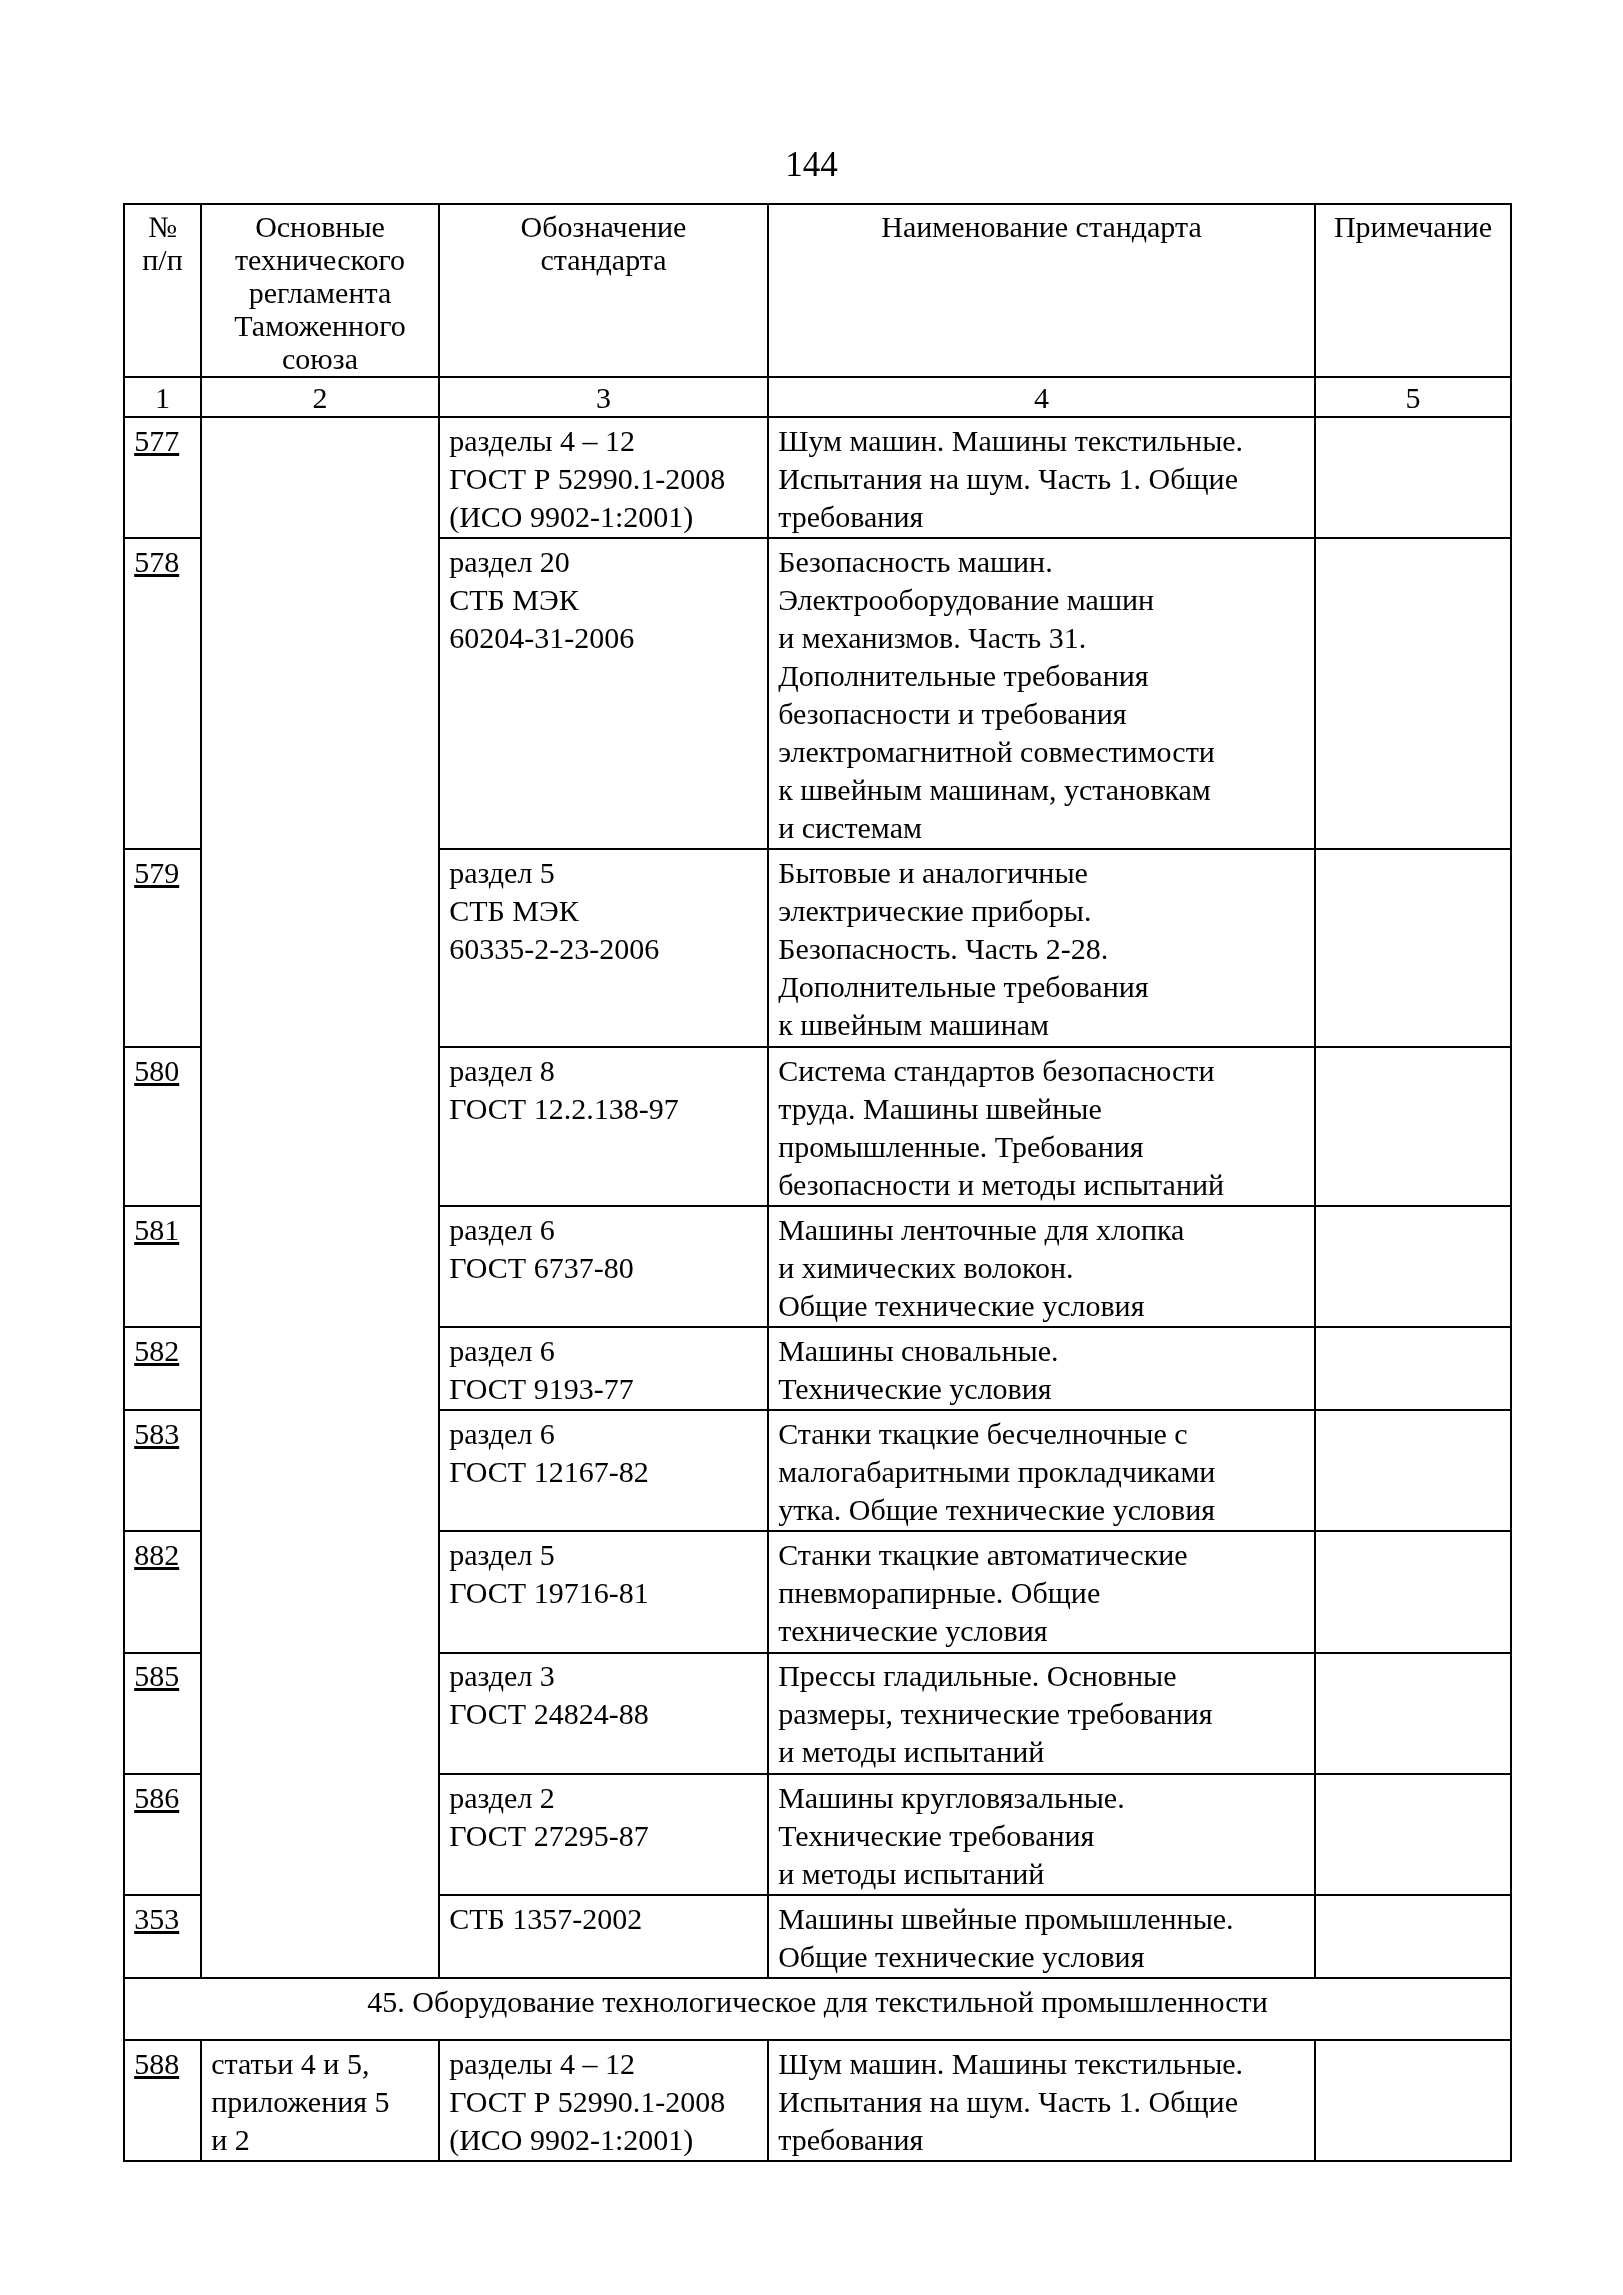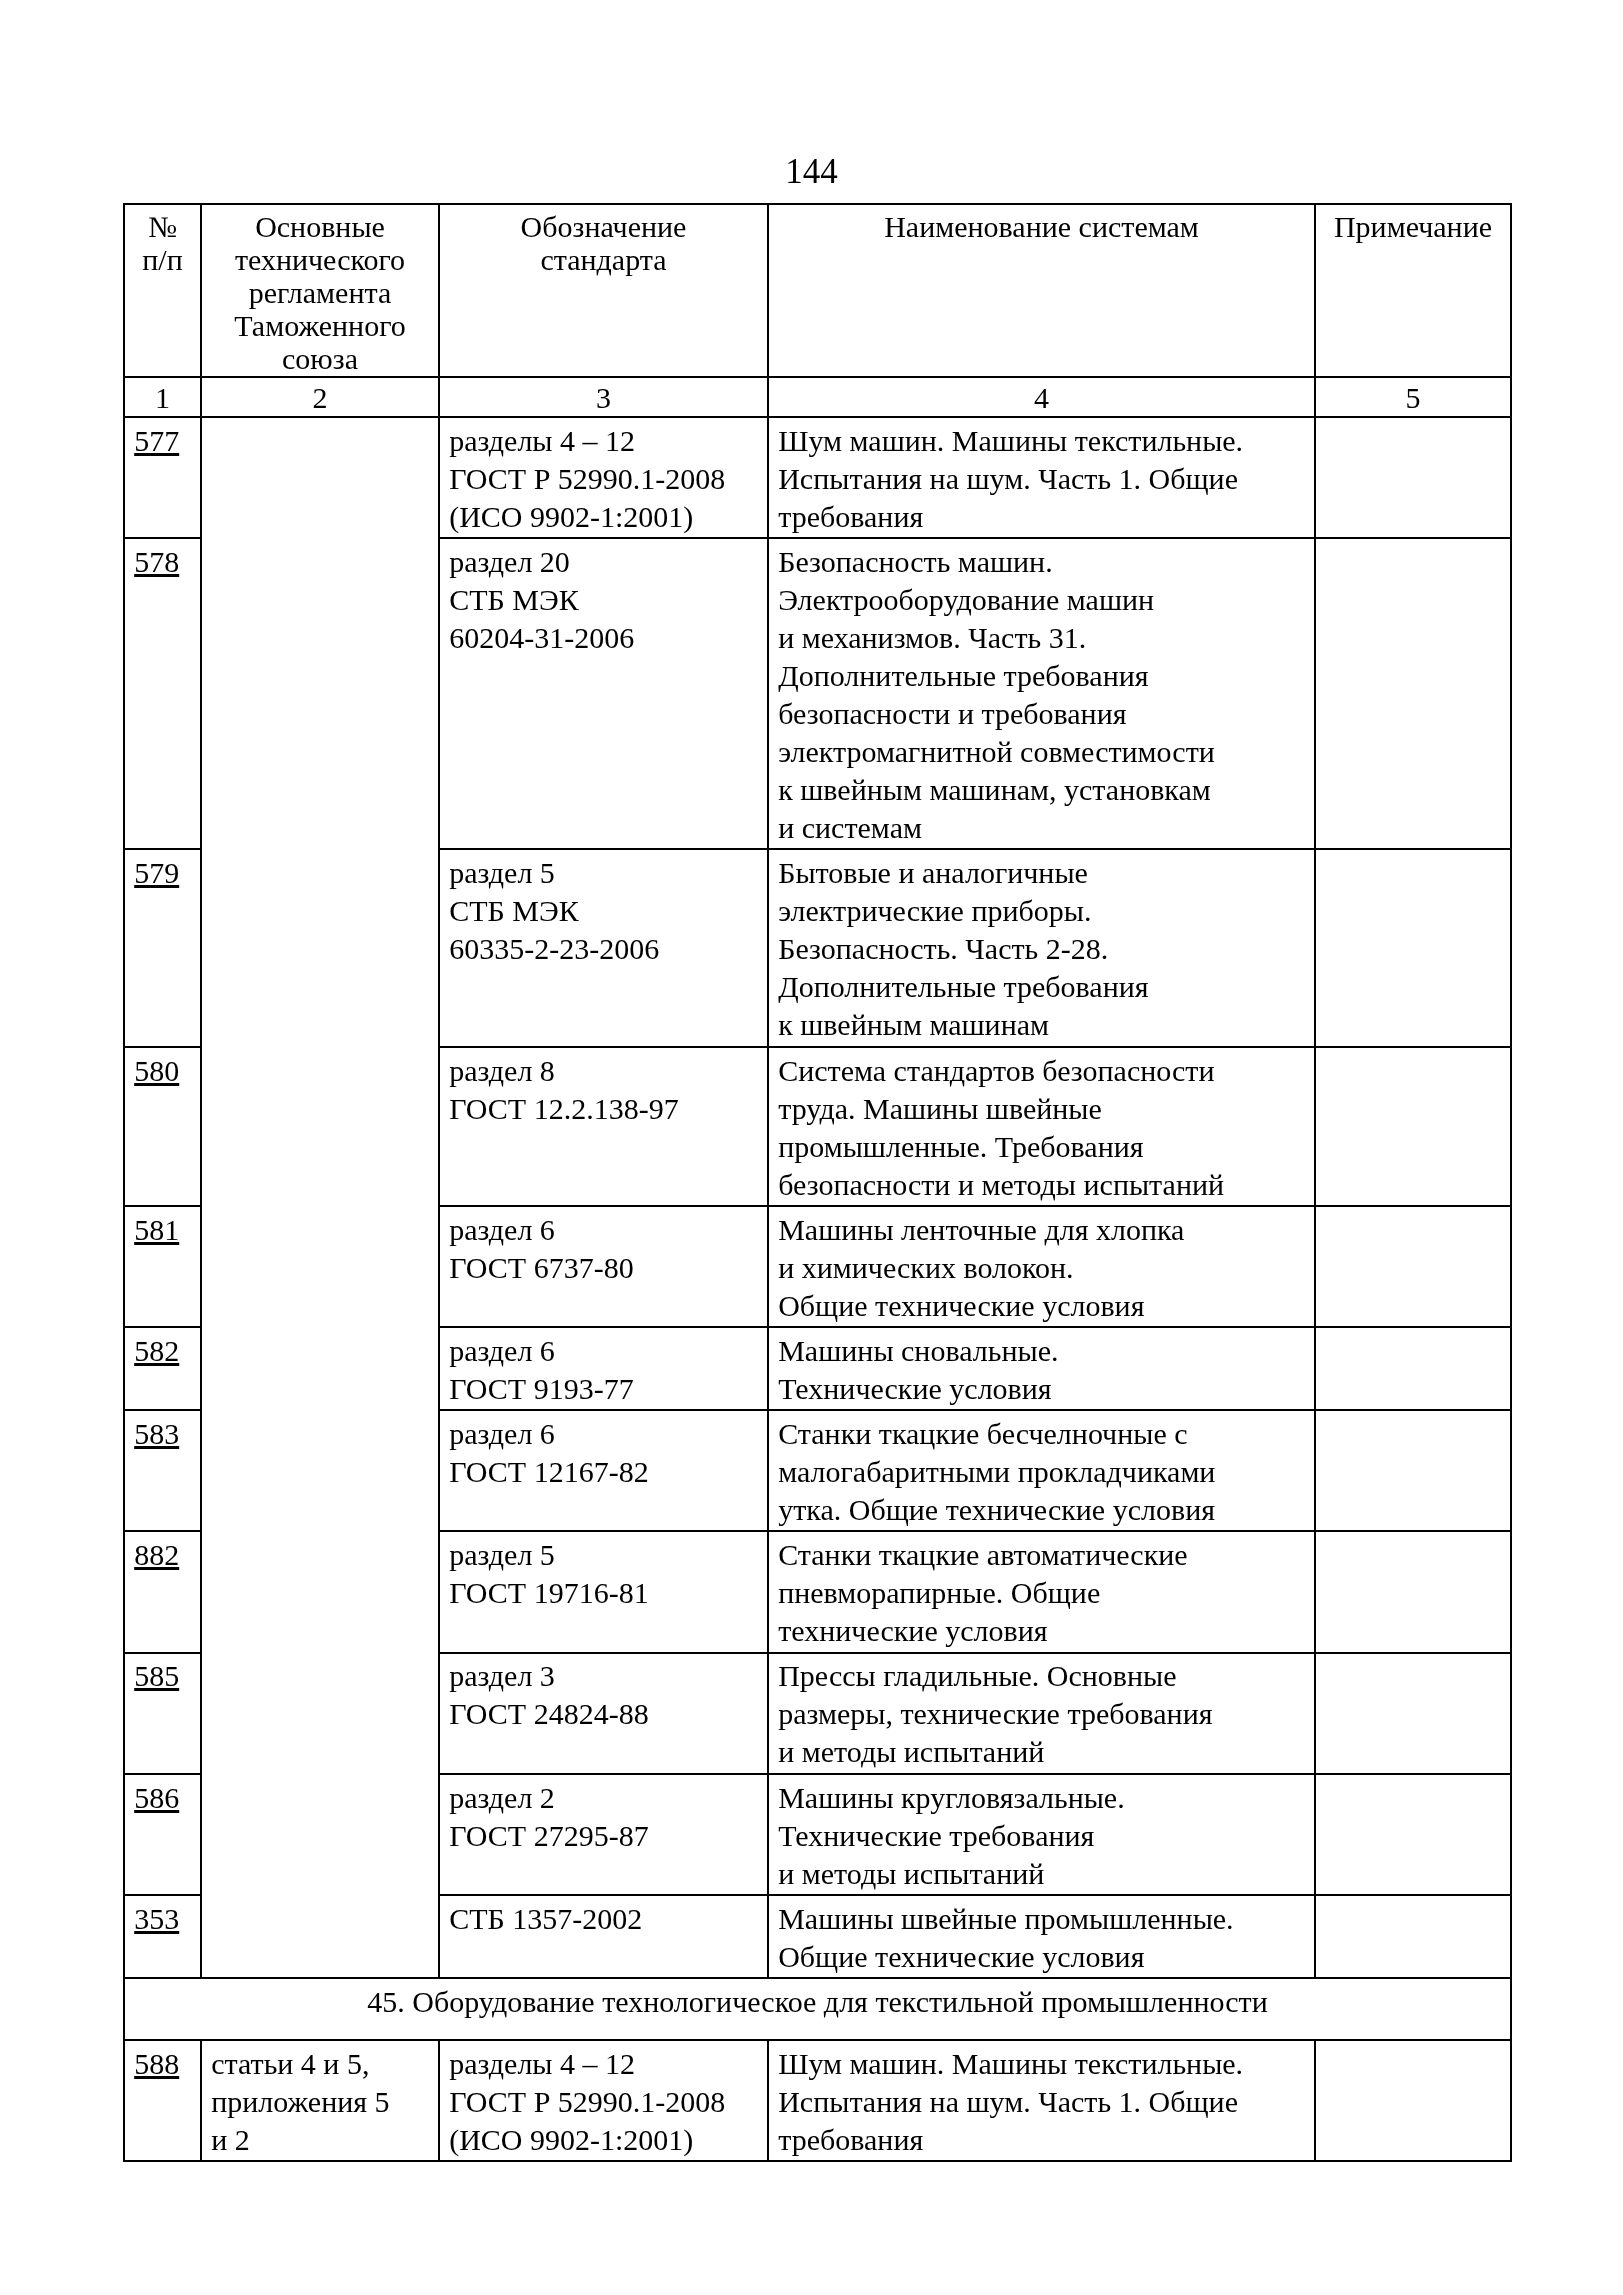--- a/index.html
+++ b/index.html
@@ -1,19 +1,19 @@
 <!DOCTYPE html>
 <html style="font-size:10.5px"><head>
 <meta charset="utf-8">
 <style>
   html, body { margin: 0; padding: 0; background: #ffffff; }
   body { width: 1623px; height: 2295px; position: relative; overflow: hidden;
          font-family: "Liberation Serif", "DejaVu Serif", serif; color: #000; }
   .page-number { position: absolute; top: 145px; left: 0; width: 1623px; text-align: center;
-                 font-size: 35px; line-height: 39px; margin-top: 7px; }
+                 font-size: 35px; line-height: 39px; }
   table.std { position: absolute; left: 123px; top: 203px; width: 1386px;
               border-collapse: collapse; table-layout: fixed; }
   table.std td, table.std th { border: 2px solid #000; vertical-align: top;
               font-size: 30px; line-height: 38px; font-weight: normal; padding: 3.9px 9.2px 1.3px 9.2px;
               box-sizing: border-box; }
   table.std th { text-align: center; }
   col.c1 { width: 77px; } col.c2 { width: 238px; } col.c3 { width: 329px; }
   col.c4 { width: 547px; } col.c5 { width: 196px; }
   tr.hdr th { height: 167px; padding-top: 5.2px; line-height: 33px; }
   tr.nums td { height: 39px; text-align: center; padding-top: 1.3px; line-height: 35px; }
@@ -46,21 +46,21 @@
       <span class="line">технического</span>
       <span class="line">регламента</span>
       <span class="line">Таможенного</span>
       <span class="line">союза</span>
     </th>
     <th>
       <span class="line">Обозначение</span>
       <span class="line">стандарта</span>
     </th>
     <th>
-      <span class="line">Наименование системам</span>
+      <span class="line">Наименование стандарта</span>
     </th>
     <th>
       <span class="line">Примечание</span>
     </th>
   </tr>
   <tr class="nums">
     <td>1</td>
     <td>2</td>
     <td>3</td>
     <td>4</td>

